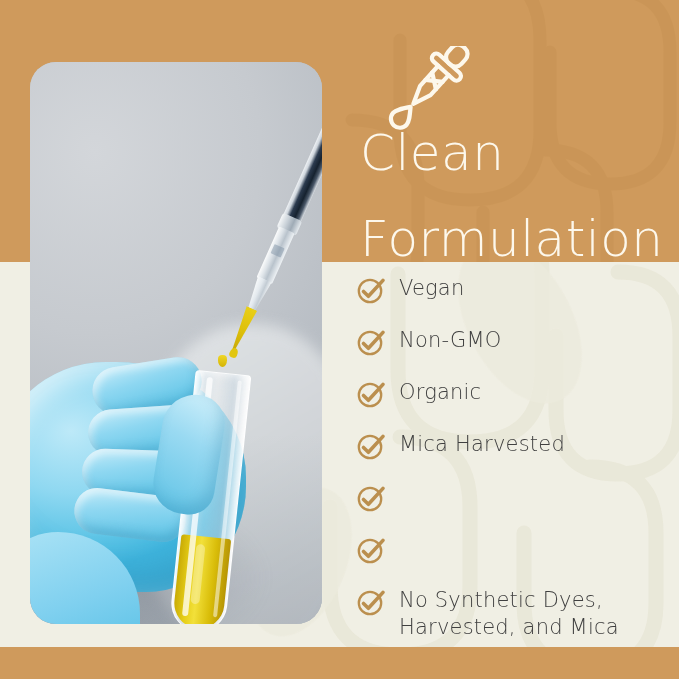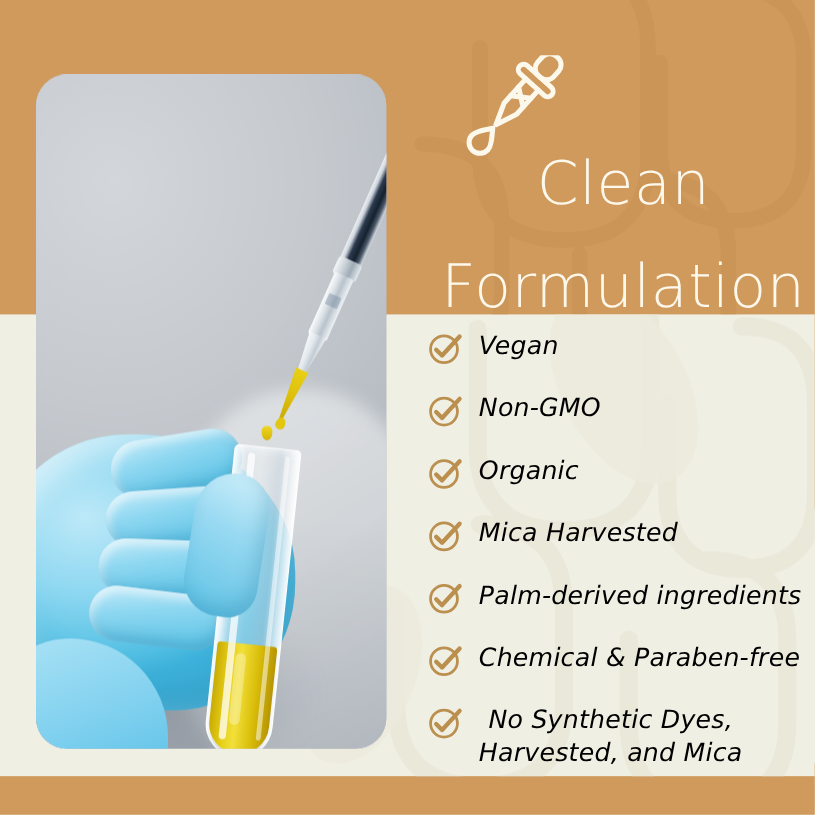--- a/index.html
+++ b/index.html
@@ -268,21 +268,20 @@
     border-radius: 5px;
   }
 
   
   .content {
     position: absolute;
     left: 352px;
     top: 0;
     width: 327px;
     height: 679px;
-    text-align: center;
   }
 
   .dropper-icon {
     position: absolute;
     left: 18px;
     top: 46px;
     width: 108px;
     height: 92px;
   }
 
@@ -316,28 +315,27 @@
   .feature:last-child { margin-bottom: 12px; }
   .check-wrap {
     flex: 0 0 auto;
     width: 30px;
     height: 30px;
     margin-right: 13px;
     position: relative;
     top: 1px;
   }
   .feature-label {
-    color: #000000;
+    color: #404040;
     font-size: 21px;
     line-height: 27px;
     font-weight: 300;
     font-family: "DejaVu Sans", sans-serif;
     letter-spacing: .2px;
     padding-top: 1px;
-    font-style: italic;
   }
   .feature-label .l2 { display: block; }
 </style>
 </head>
 <body>
 
 <div id="poster">
 
   <div class="bg-tan"></div>
   <div class="bg-cream"></div>
@@ -473,34 +471,28 @@
         </span>
       </div>
 
       <div class="feature">
         <span class="check-wrap">
           <svg width="30" height="30" viewBox="0 0 30 30">
             <circle cx="14" cy="16" r="11.2" fill="none" stroke="#bb8f4e" stroke-width="2.3"></circle>
             <path d="M7.5 16.4 L12.4 21.3 L27 5.4" fill="none" stroke="#bb8f4e" stroke-width="3.6" stroke-linecap="round" stroke-linejoin="round"></path>
           </svg>
         </span>
-        <span class="feature-label">
-          <span>Palm-derived ingredients</span>
-        </span>
-      </div>
-
-      <div class="feature">
-        <span class="check-wrap">
-          <svg width="30" height="30" viewBox="0 0 30 30">
-            <circle cx="14" cy="16" r="11.2" fill="none" stroke="#bb8f4e" stroke-width="2.3"></circle>
-            <path d="M7.5 16.4 L12.4 21.3 L27 5.4" fill="none" stroke="#bb8f4e" stroke-width="3.6" stroke-linecap="round" stroke-linejoin="round"></path>
-          </svg>
-        </span>
-        <span class="feature-label">
-          <span>Chemical &amp; Paraben-free</span>
+      </div>
+
+      <div class="feature">
+        <span class="check-wrap">
+          <svg width="30" height="30" viewBox="0 0 30 30">
+            <circle cx="14" cy="16" r="11.2" fill="none" stroke="#bb8f4e" stroke-width="2.3"></circle>
+            <path d="M7.5 16.4 L12.4 21.3 L27 5.4" fill="none" stroke="#bb8f4e" stroke-width="3.6" stroke-linecap="round" stroke-linejoin="round"></path>
+          </svg>
         </span>
       </div>
 
       <div class="feature">
         <span class="check-wrap">
           <svg width="30" height="30" viewBox="0 0 30 30">
             <circle cx="14" cy="16" r="11.2" fill="none" stroke="#bb8f4e" stroke-width="2.3"></circle>
             <path d="M7.5 16.4 L12.4 21.3 L27 5.4" fill="none" stroke="#bb8f4e" stroke-width="3.6" stroke-linecap="round" stroke-linejoin="round"></path>
           </svg>
         </span>

